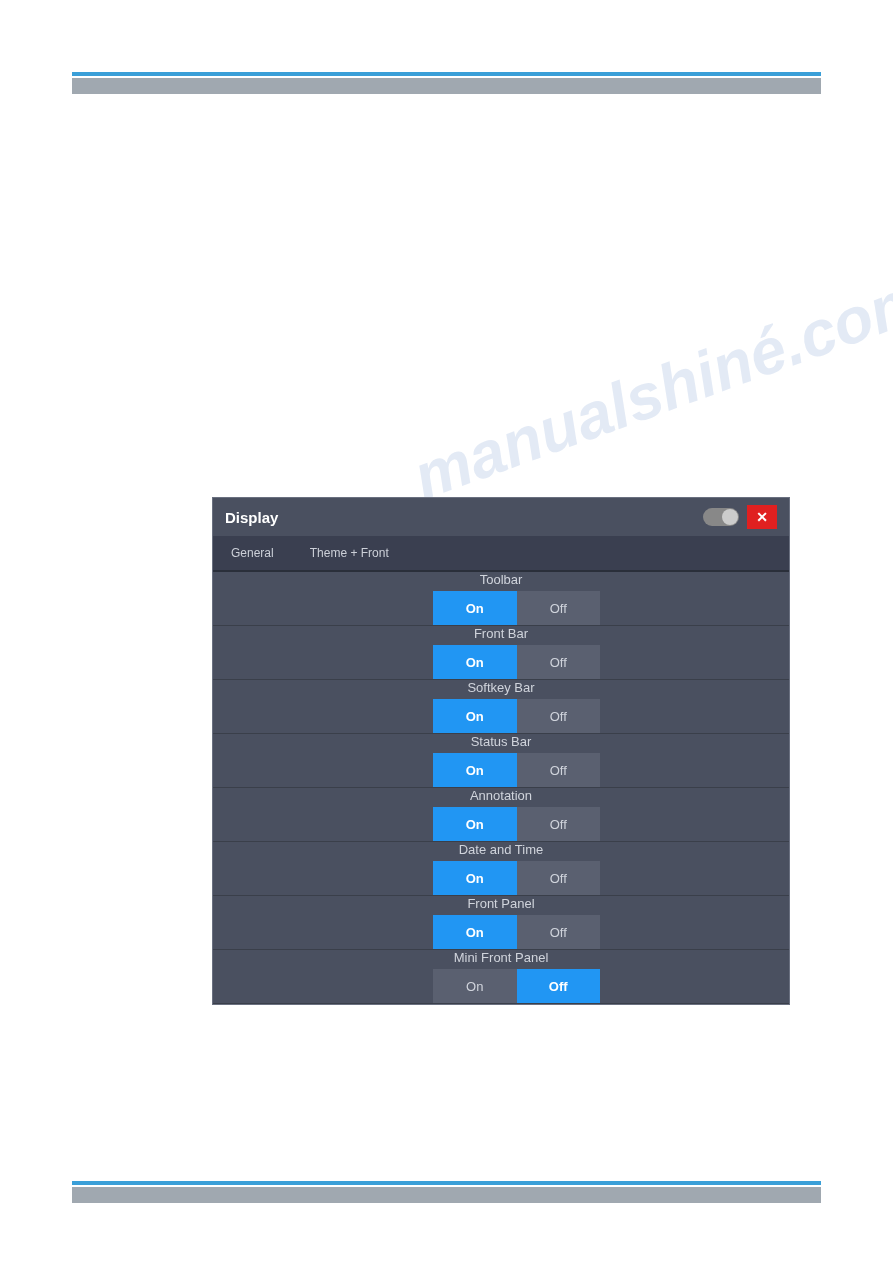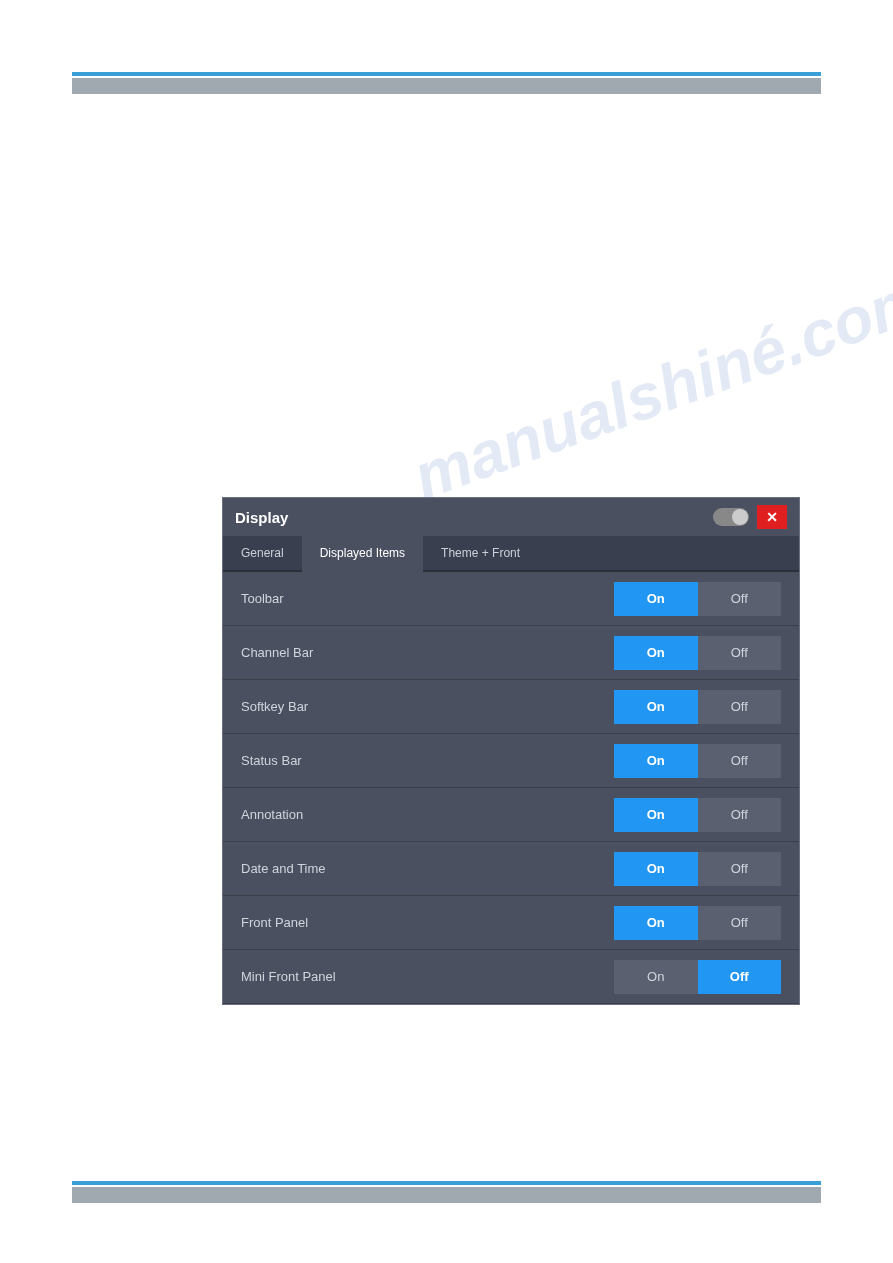--- a/index.html
+++ b/index.html
@@ -59,21 +59,21 @@
       font-weight: bold;
       transform: rotate(-20deg);
       pointer-events: none;
       white-space: nowrap;
     }
 
     
     .dialog {
       position: absolute;
       top: 497px;
-      left: 222px;
+      left: 212px;
       width: 578px;
       background: #4a5060;
       border: 1px solid #6a7080;
     }
 
     
     .title-bar {
       display: flex;
       align-items: center;
       justify-content: space-between;
@@ -149,20 +149,21 @@
     }
 
     
     .setting-row {
       display: flex;
       align-items: center;
       justify-content: space-between;
       padding: 0 18px;
       height: 54px;
       border-bottom: 1px solid #3a3f4a;
+      flex-direction: column;
     }
     .setting-label {
       color: #d0d4dc;
       font-size: 13px;
     }
     .toggle-group {
       display: flex;
       width: 167px;
       margin-left: 31px;
     }
@@ -238,36 +239,35 @@
     <div style="display:flex;align-items:center;gap:8px;">
       <div class="title-toggle">
         <div class="title-toggle-knob"></div>
       </div>
       <button class="close-btn">✕</button>
     </div>
   </div>
 
   <div class="tabs">
     <div class="tab">General</div>
-    <div class="tab active">Displayed Items</div>
     <div class="tab">Theme + Front</div>
   </div>
 
   <div class="content">
 
     <div class="setting-row">
       <span class="setting-label">Toolbar</span>
       <div class="toggle-group">
         <div class="toggle-on">On</div>
         <div class="toggle-off">Off</div>
       </div>
     </div>
 
     <div class="setting-row">
-      <span class="setting-label">Channel Bar</span>
+      <span class="setting-label">Front Bar</span>
       <div class="toggle-group">
         <div class="toggle-on">On</div>
         <div class="toggle-off">Off</div>
       </div>
     </div>
 
     <div class="setting-row">
       <span class="setting-label">Softkey Bar</span>
       <div class="toggle-group">
         <div class="toggle-on">On</div>

